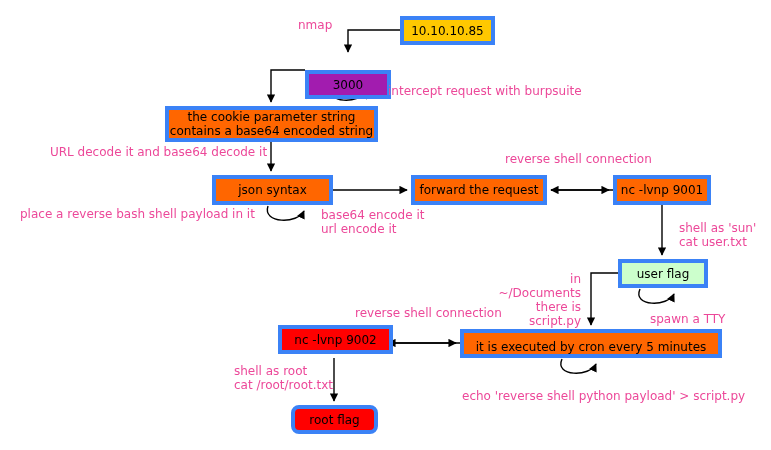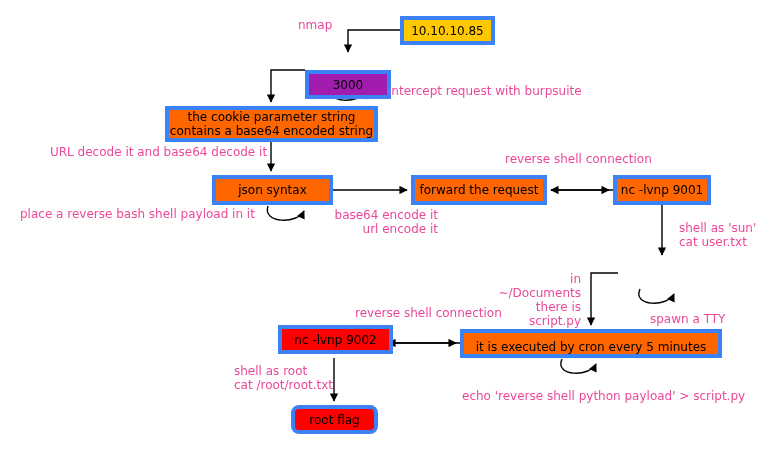--- a/index.html
+++ b/index.html
@@ -103,35 +103,38 @@
   </div>
   <div class="node" style="left: 212px; top: 175px; width: 121px; height: 30px; background: rgb(255, 102, 0);">
     <span>json syntax</span>
   </div>
   <div class="node" style="left: 411px; top: 175px; width: 136px; height: 30px; background: rgb(255, 102, 0);">
     <span>forward the request</span>
   </div>
   <div class="node" style="left: 613px; top: 175px; width: 98px; height: 30px; background: rgb(255, 102, 0);">
     <span>nc -lvnp 9001</span>
   </div>
+  <div class="node" style="left: 618px; top: 259px; width: 90px; height: 29px; background: rgb(204, 255, 204);">
+    <span>user flag</span>
+  </div>
   <div class="node" style="left: 460px; top: 329px; width: 262px; height: 29px; background: rgb(255, 102, 0); align-items: flex-end;">
     <span>it is executed by cron every 5 minutes</span>
   </div>
   <div class="node" style="left: 278px; top: 325px; width: 115px; height: 29px; background: rgb(255, 0, 0);">
     <span>nc -lvnp 9002</span>
   </div>
   <div class="node" style="left: 291px; top: 405px; width: 87px; height: 29px; background: rgb(255, 0, 0); border-radius: 8px;">
     <span>root flag</span>
   </div>
 
   <div class="lbl left" style="left: 298px; top: 18px; width: 60px;">nmap</div>
   <div class="lbl left" style="left: 372px; top: 84px; width: 200px; margin-left: 16px;">intercept request with burpsuite</div>
   <div class="lbl left" style="left: 50px; top: 145px; width: 225px;">URL decode it and base64 decode it</div>
   <div class="lbl left" style="left: 20px; top: 207px; width: 250px;">place a reverse bash shell payload in it</div>
-  <div class="lbl left" style="left: 328px; top: 208px; width: 110px; text-align: right;">base64 encode it
+  <div class="lbl left" style="left: 321px; top: 208px; width: 110px;">base64 encode it
 url encode it</div>
   <div class="lbl left" style="left: 505px; top: 152px; width: 155px;">reverse shell connection</div>
   <div class="lbl left" style="left: 670px; top: 221px; width: 100px; margin-left: 9px;">shell as 'sun'
 cat user.txt</div>
   <div class="lbl left" style="left: 650px; top: 312px; width: 85px;">spawn a TTY</div>
   <div class="lbl left" style="left: 486px; top: 272px; width: 95px; text-align: right;">in ~/Documents
 there is
 script.py</div>
   <div class="lbl left" style="left: 355px; top: 306px; width: 155px;">reverse shell connection</div>
   <div class="lbl left" style="left: 234px; top: 364px; width: 110px;">shell as root

